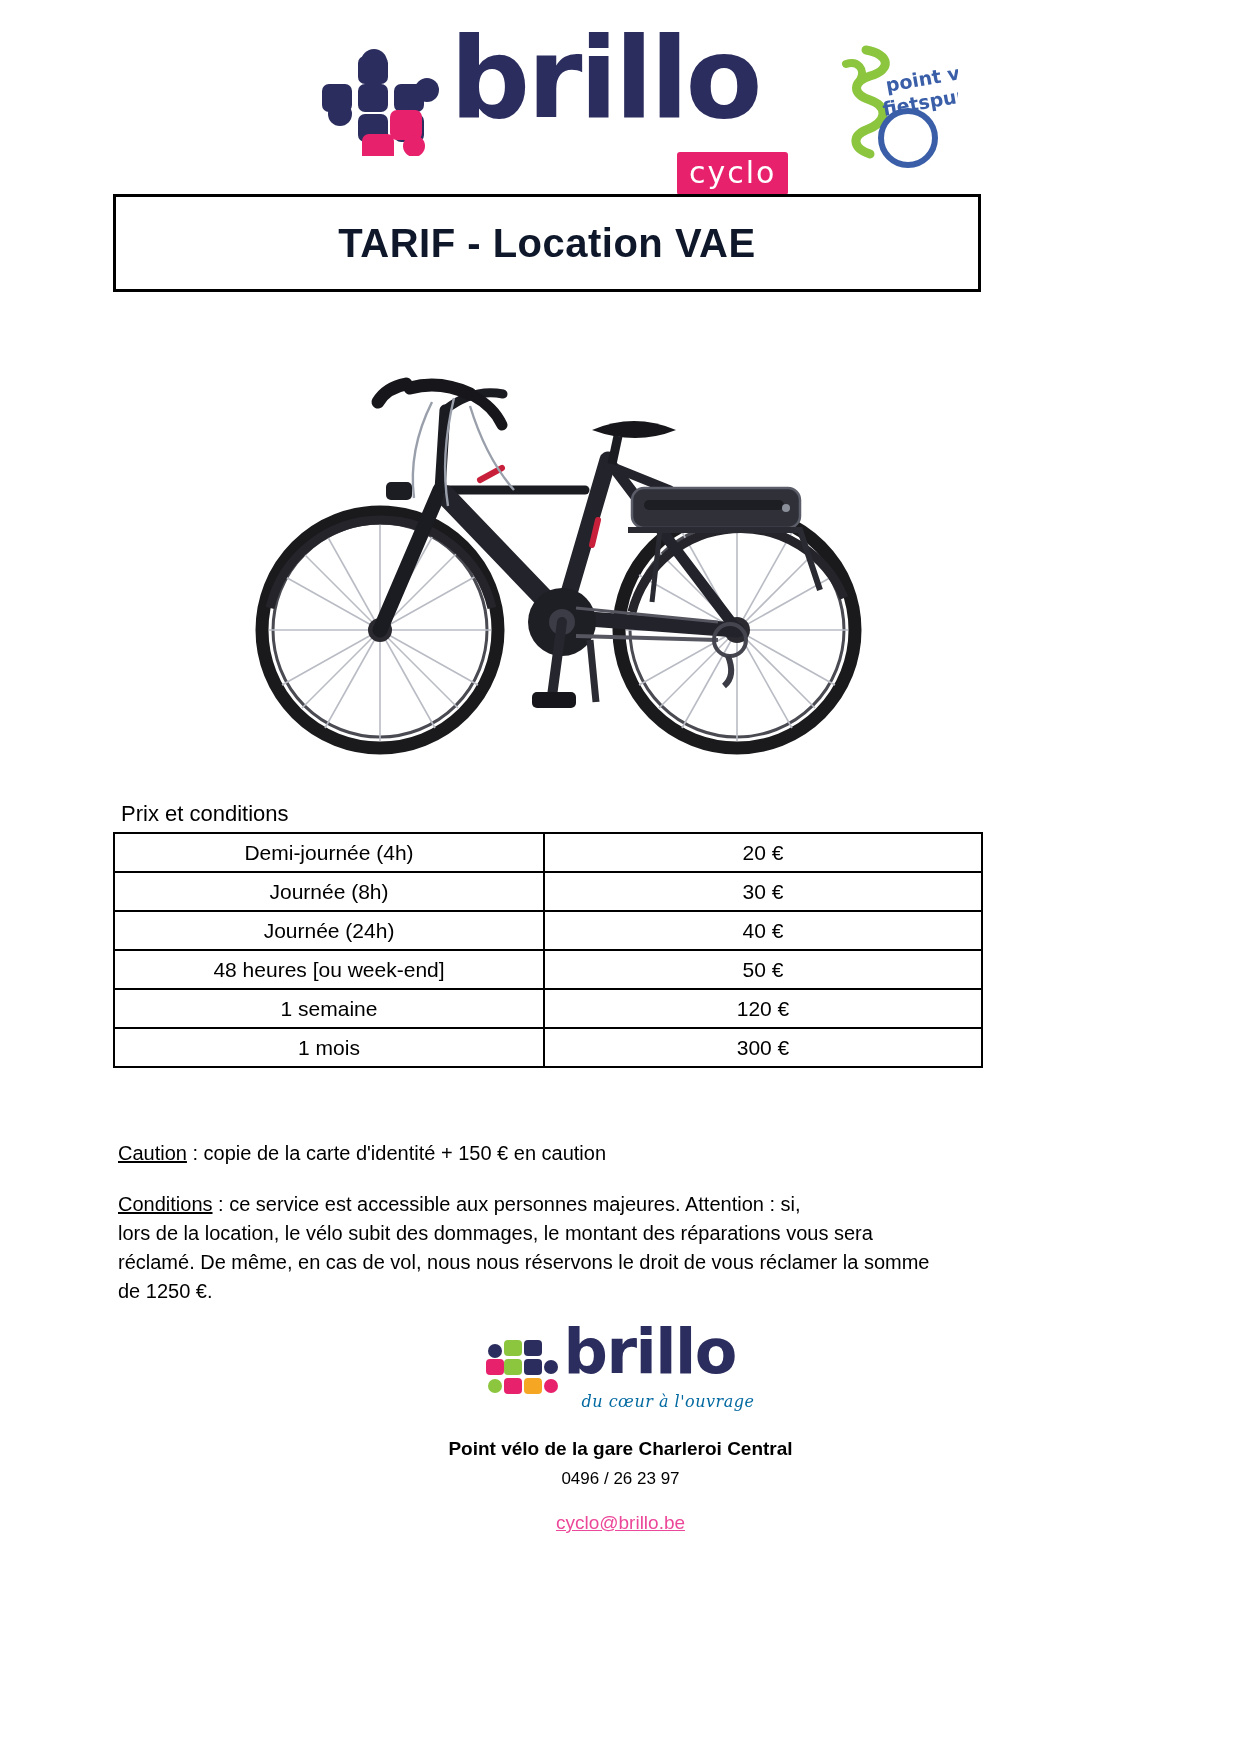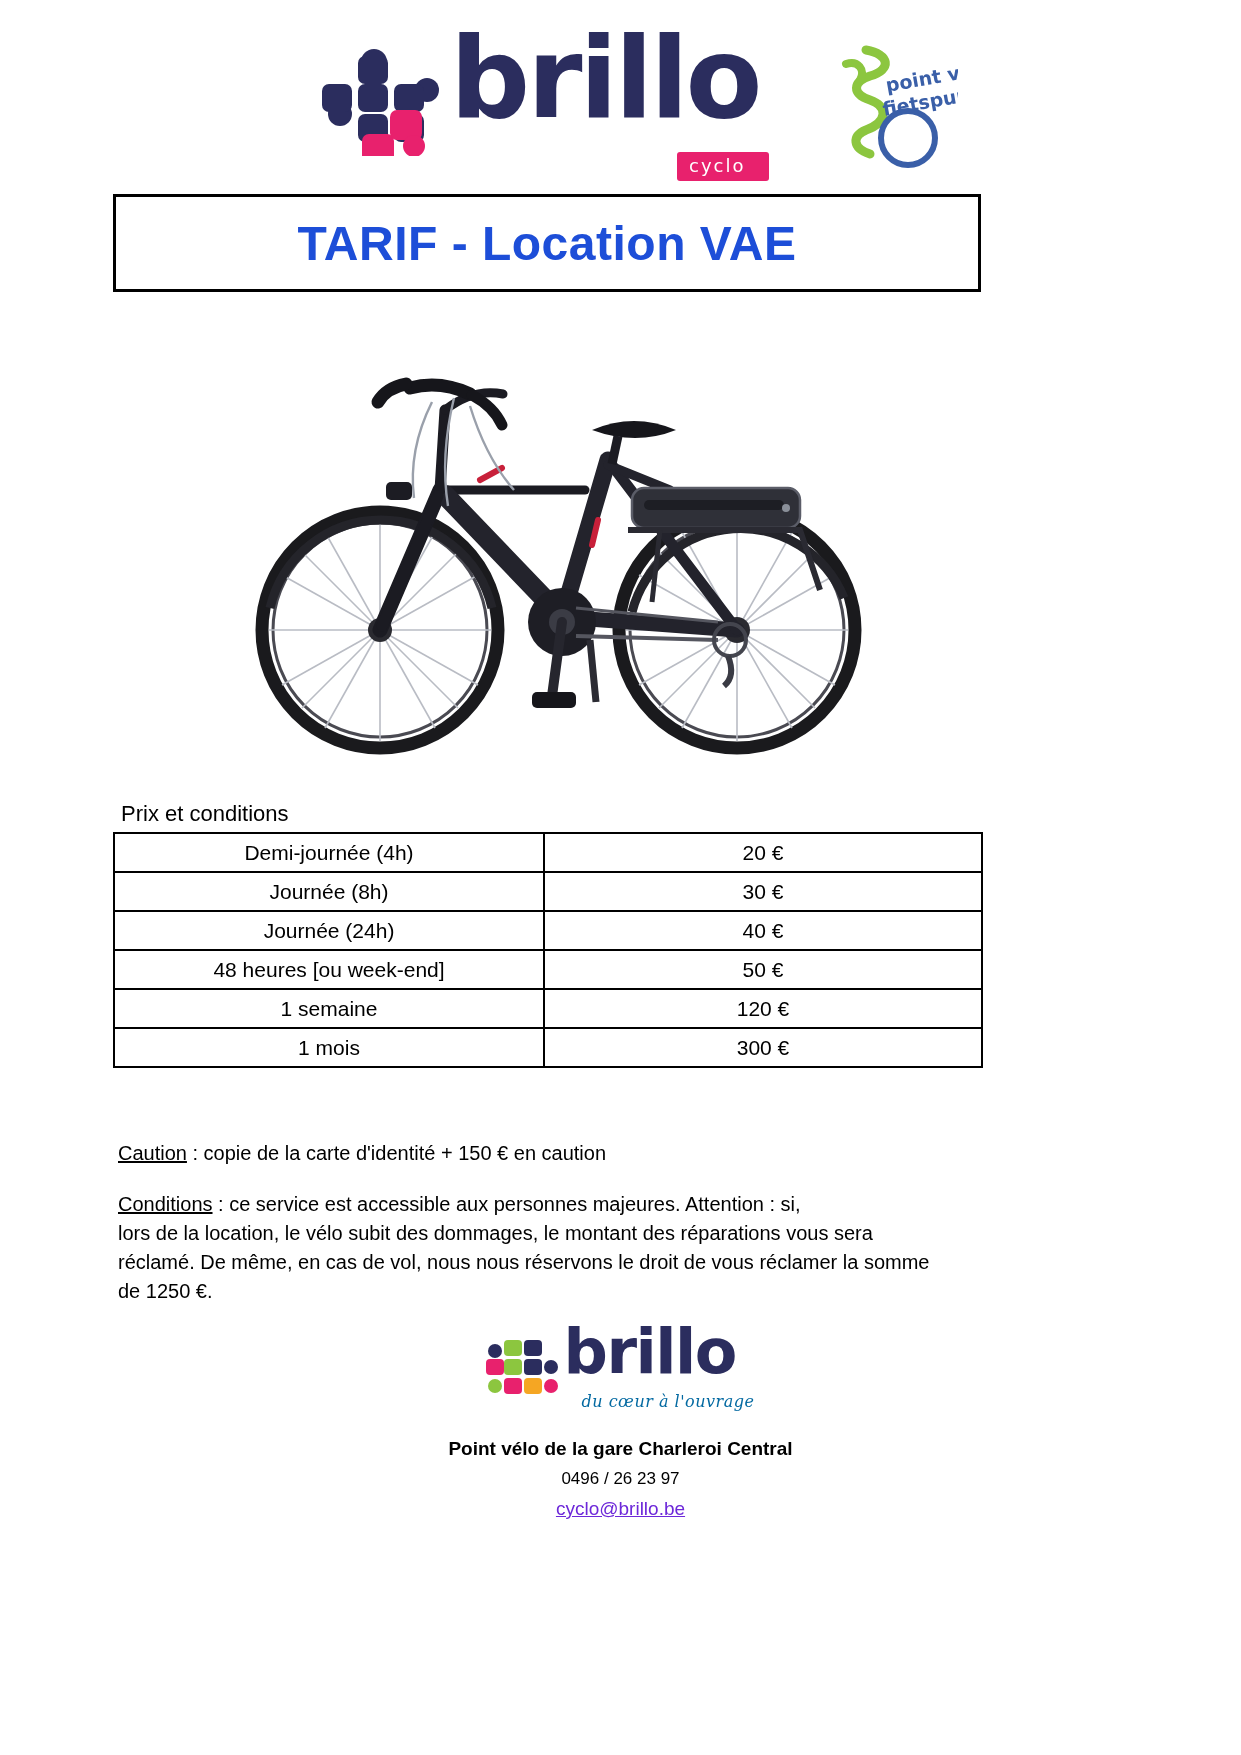--- a/index.html
+++ b/index.html
@@ -34,24 +34,24 @@
     font-weight: 700;
     letter-spacing: -3px;
     color: #2b2d5e;
     line-height: 1;
   }
   .cyclo-badge {
     position: absolute;
     left: 355px; top: 116px;
     background: #e8216d;
     color: #ffffff;
-    font-size: 18px;
+    font-size: 30px;
     font-weight: 400;
     letter-spacing: 2px;
-    padding: 3px 24px 5px 12px;
+    padding: 3px 12px 5px 12px;
     border-radius: 3px;
     font-family: "DejaVu Sans", sans-serif;
   }
 
   .pv-logo {
     position: absolute;
     left: 808px; top: 30px;
     width: 150px; height: 140px;
   }
 
@@ -60,24 +60,24 @@
     position: absolute;
     left: 113px; top: 194px;
     width: 868px; height: 98px;
     border: 3px solid #000;
     background: #fff;
     display: flex;
     align-items: center;
     justify-content: center;
   }
   .title-text {
-    font-size: 48px;
+    font-size: 40px;
     font-weight: bold;
     letter-spacing: 0.5px;
-    color: #1d4ed8;
+    color: #0f172a;
     text-align: center;
   }
 
   
   .bike-area {
     position: absolute;
     left: 240px; top: 340px;
     width: 640px; height: 420px;
   }
 
@@ -152,22 +152,22 @@
     font-size: 16px;
     color: #0369a1;
     letter-spacing: 0.5px;
   }
   .footer-place {
     font-size: 19px; font-weight: bold;
     margin-top: 18px;
   }
   .footer-phone { font-size: 17px; margin-top: 9px; }
   .footer-mail {
-    font-size: 19px; margin-top: 9px;
-    color: #6d28d9;
+    font-size: 19px; margin-top: 23px;
+    color: #ec4899;
     text-decoration: underline;
     display: inline-block;
   }
 </style>
 </head>
 <body>
 
 <div class="page">
 
   <div class="header">

